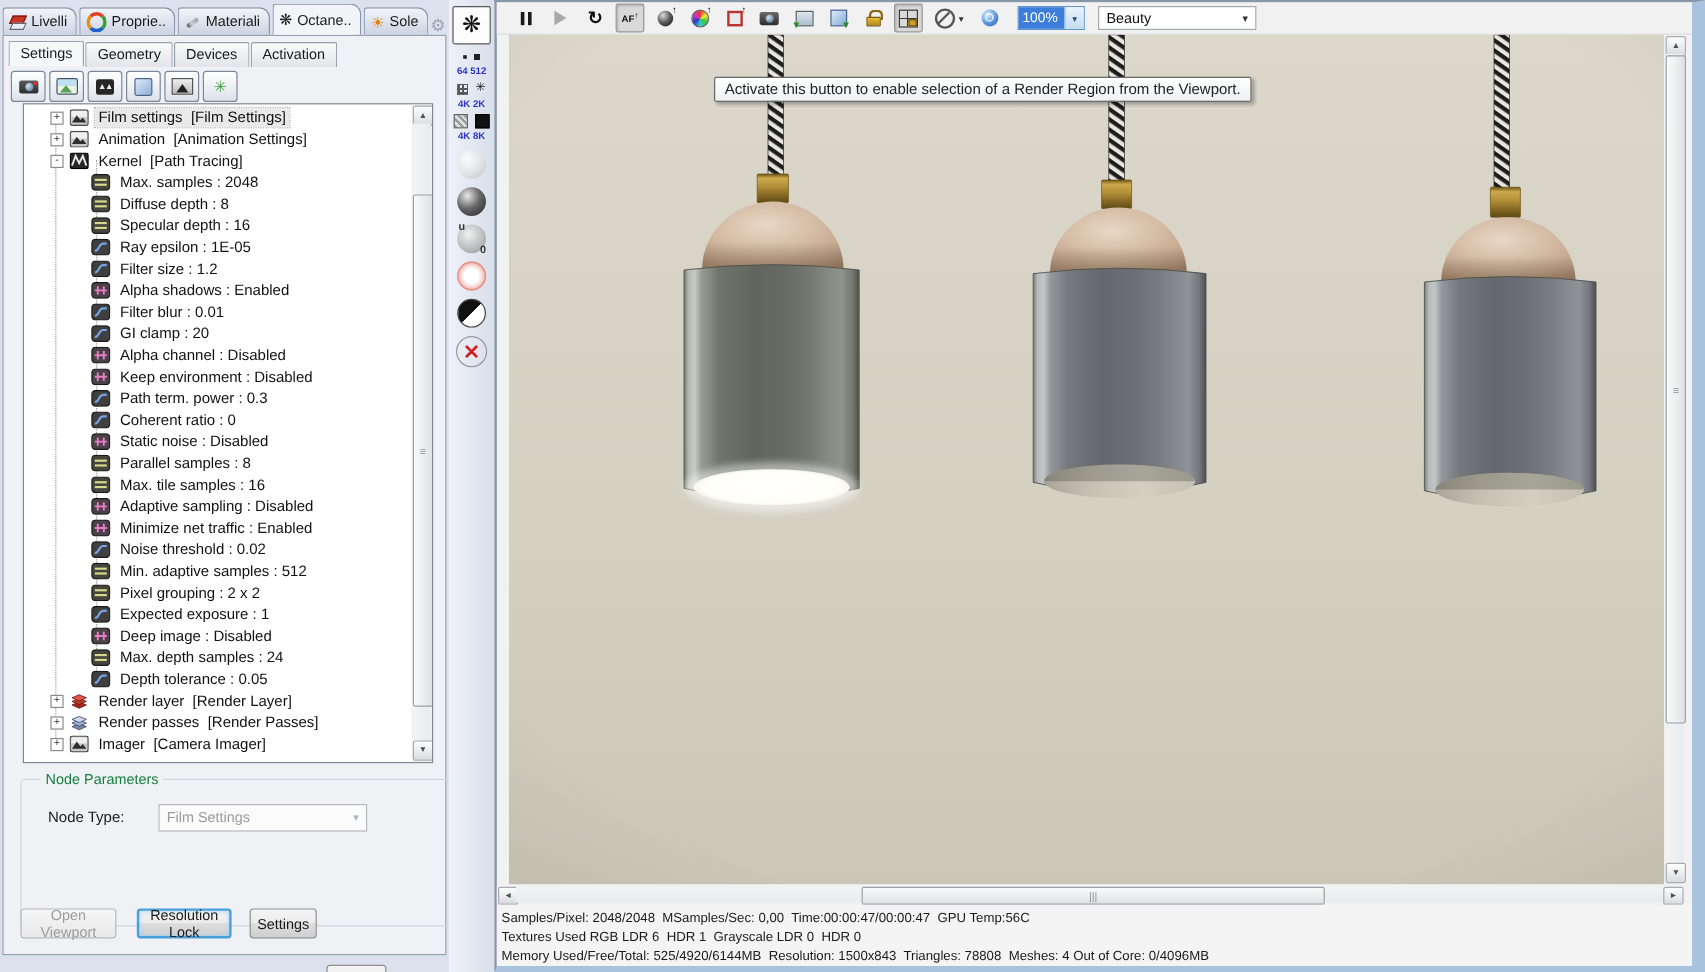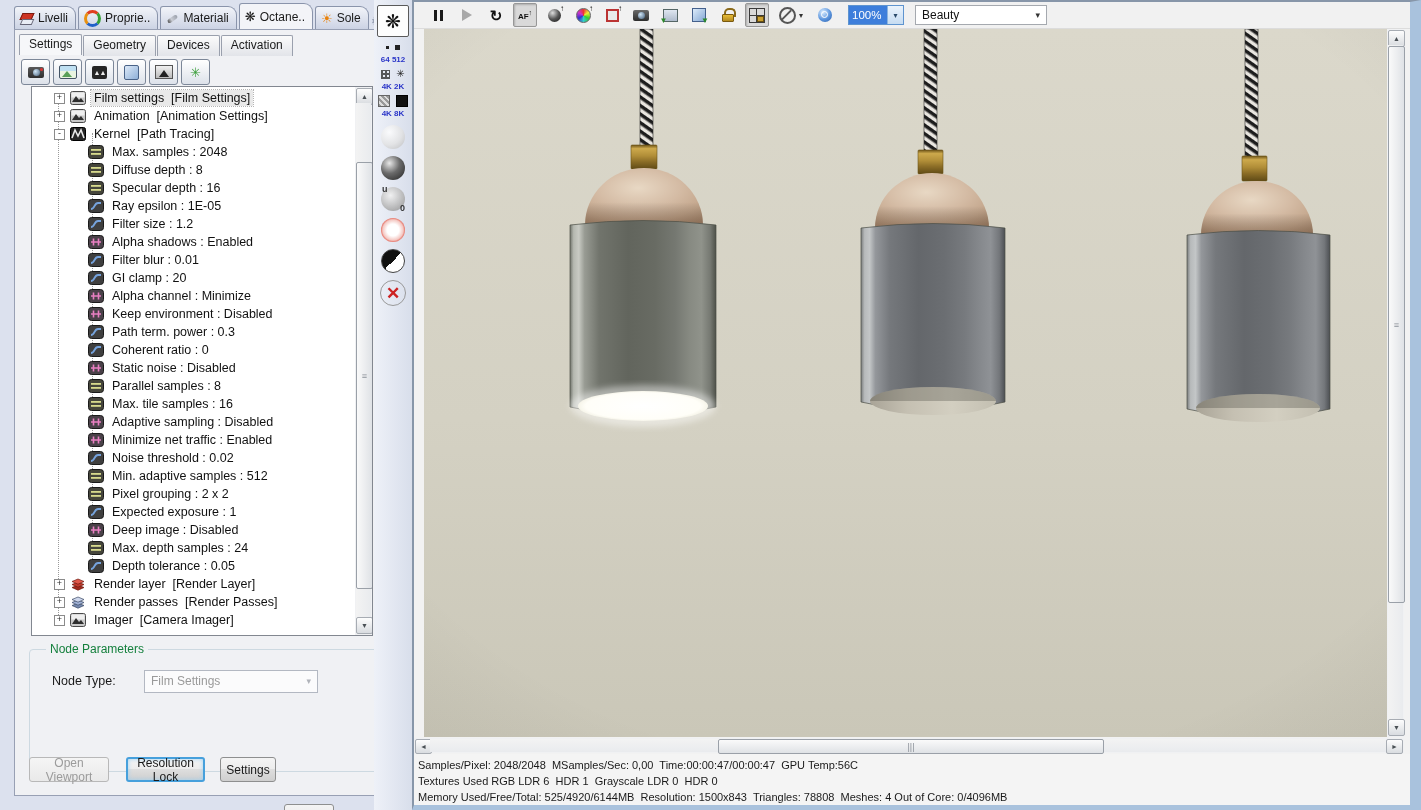--- a/index.html
+++ b/index.html
@@ -1,20 +1,20 @@
 <!DOCTYPE html>
 <html><head>
 <meta charset="utf-8">
 <style>
   html,body{margin:0;padding:0;}
   body{width:1421px;height:810px;overflow:hidden;font-family:"Liberation Sans",sans-serif;background:#dce1ee;}
   #app{position:relative;width:1421px;height:810px;}
 
   
-  #left-panel{position:absolute;left:12px;top:0;width:374px;height:810px;background:#dce1ee;}
+  #left-panel{position:absolute;left:0;top:0;width:374px;height:810px;background:#dce1ee;}
   #rhino-tabs{position:absolute;left:2px;top:2px;height:27px;display:flex;align-items:flex-end;width:370px;}
   .rtab{display:flex;align-items:center;gap:4px;height:22px;padding:0 7px 0 5px;margin-right:2px;
         background:linear-gradient(#f2f4f9,#ccd3e4);border:1px solid #8a94ab;border-bottom:none;
         border-radius:3px 9px 0 0;font-size:12px;color:#1a1a1a;white-space:nowrap;}
   .rtab.active{background:#f3f4f8;height:25px;z-index:2;}
   .rtab .lbl{white-space:pre;}
   #tab-gear{margin-left:auto;color:#9aa2b5;font-size:14px;padding-right:4px;}
 
   
   .ic-livelli{position:relative;width:14px;height:13px;display:inline-block;}
@@ -350,21 +350,21 @@
               </span>
               <span class="tlabel">GI clamp : 20</span>
             </div>
             <div class="trow lvl2">
               <span class="ticon">
                 <svg width="16" height="14" viewBox="0 0 16 14">
                   <rect x="0.5" y="0.5" width="15" height="13" rx="3" fill="#4a4149" stroke="#1a1a1a"></rect>
                   <path d="M3 7 H13 M5.5 3.5 V10.5 M10.5 3.5 V10.5" fill="none" stroke="#e87fc2" stroke-width="1.6"></path>
                 </svg>
               </span>
-              <span class="tlabel">Alpha channel : Minimize</span>
+              <span class="tlabel">Alpha channel : Disabled</span>
             </div>
             <div class="trow lvl2">
               <span class="ticon">
                 <svg width="16" height="14" viewBox="0 0 16 14">
                   <rect x="0.5" y="0.5" width="15" height="13" rx="3" fill="#4a4149" stroke="#1a1a1a"></rect>
                   <path d="M3 7 H13 M5.5 3.5 V10.5 M10.5 3.5 V10.5" fill="none" stroke="#e87fc2" stroke-width="1.6"></path>
                 </svg>
               </span>
               <span class="tlabel">Keep environment : Disabled</span>
             </div>
@@ -758,20 +758,21 @@
               <rect x="818" y="127" width="25" height="25" rx="1" fill="url(#brassg)" stroke="#6d5418" stroke-width="0.6"></rect>
               <path d="M 777 206 A 56 54 0 0 1 889 206 Z" fill="url(#woodg)"></path>
               <path d="M 777 206 A 56 54 0 0 1 889 206 Z" fill="url(#domeshade)"></path>
               <path d="M 763 206 Q 834.5 197 906 206 L 906 380 Q 834.5 396 763 380 Z" fill="url(#shade2)" stroke="#4a4d45" stroke-width="0.7"></path>
               <ellipse cx="834" cy="379" rx="62" ry="14" fill="url(#concg)"></ellipse>
               <path d="M 772 379 A 62 14 0 0 1 896 379 Z" fill="rgba(55,55,45,0.28)"></path>
             </g>
           </g>
         <rect x="0" y="0" width="963" height="708" fill="url(#vig)"></rect>
       </svg>
+      <div id="vp-tooltip">Activate this button to enable selection of a Render Region from the Viewport.</div>
     </div>
 
     <div id="vp-vsb">
       <div class="sb-btn up">▲</div>
       <div class="sb-track trk"></div>
       <div class="sb-thumb thm">
           <span class="grip">≡</span>
         </div>
       <div class="sb-btn down">▼</div>
     </div>

